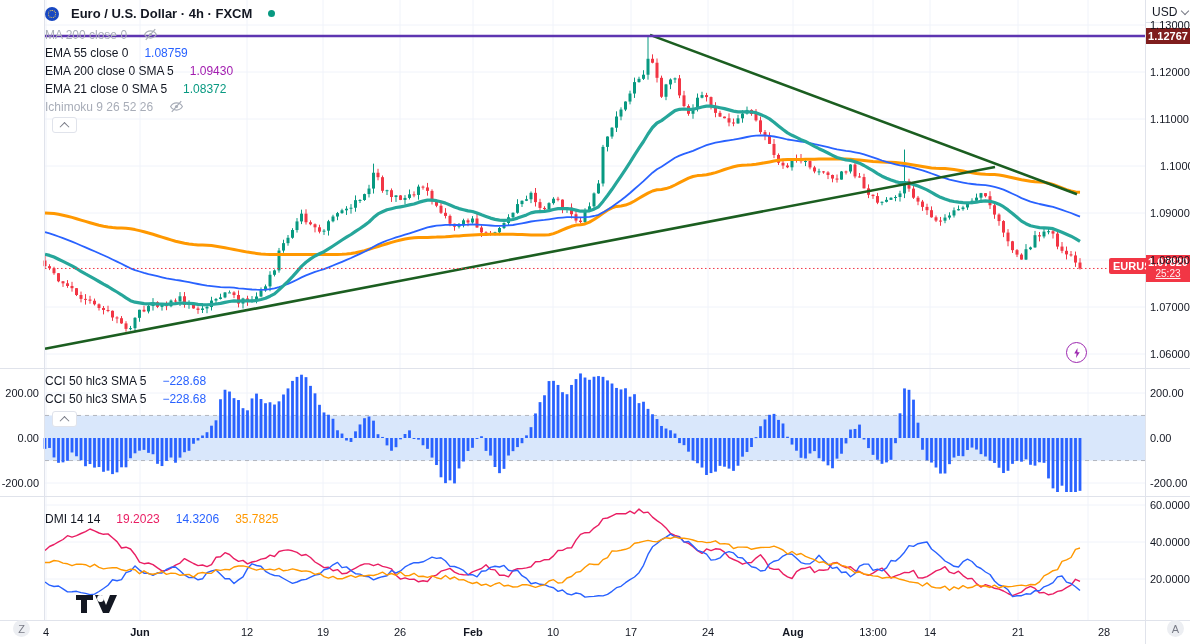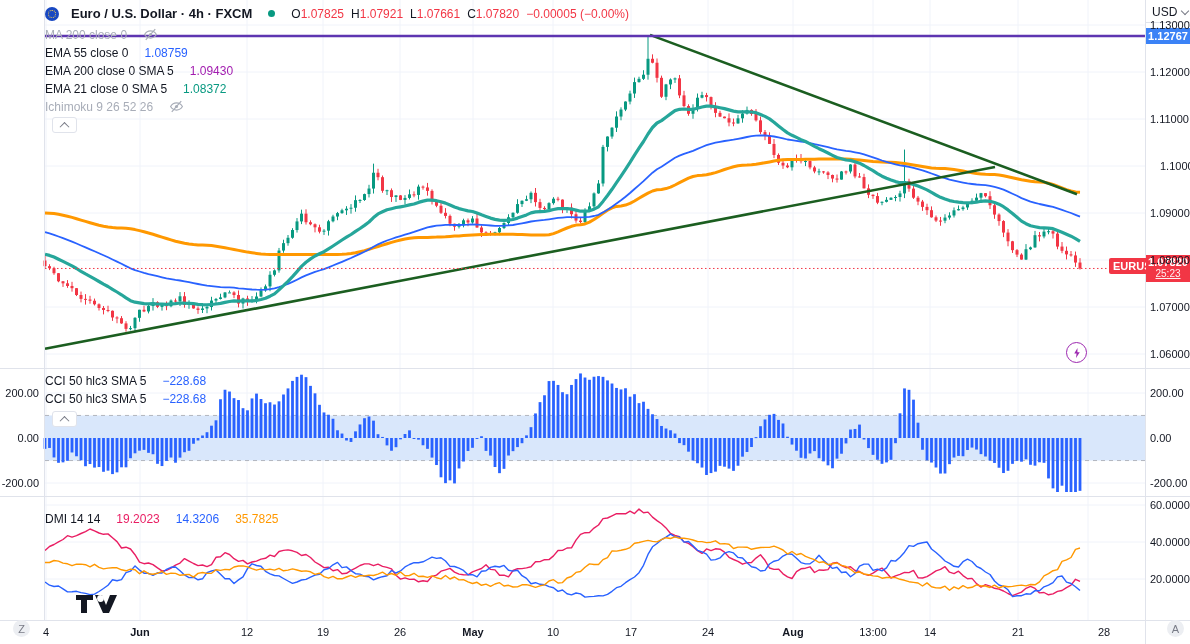--- a/index.html
+++ b/index.html
@@ -22,21 +22,21 @@
   .eye{width:15px;height:13px;display:inline-block;}
   .collapse-btn{left:52px;width:25px;height:16px;border:1px solid #e0e3eb;border-radius:3px;
       background:#fff;display:flex;align-items:center;justify-content:center;box-sizing:border-box;}
   .chev{width:6px;height:6px;border-left:1.6px solid #787b86;border-top:1.6px solid #787b86;
       transform:rotate(45deg) translate(1px,1px);}
   
   .pl{font-size:11px;color:#131722;left:1150px;}
   .ll{font-size:11px;color:#131722;width:39px;text-align:right;left:0;}
   .tl{font-size:11px;color:#131722;top:626px;transform:translateX(-50%);}
   .tl.m{font-weight:700;}
-  .badge-purple{left:1146px;top:28px;width:44px;background:#3b82f6;color:#fff;font-size:11px;
+  .badge-purple{left:1146px;top:28px;width:44px;background:#7f1d1d;color:#fff;font-size:11px;
       font-weight:700;text-align:center;padding:2px 0;}
   .sym-tag{left:1109px;top:258px;background:#f23645;color:#fff;font-size:11px;font-weight:700;
       padding:2px 4px;border-radius:2px;}
   .price-badge{left:1146px;top:255px;width:44px;background:#f23645;color:#fff;text-align:center;line-height:12px;padding:1px 0 2px;}
   .price-badge .p{font-size:11px;font-weight:700;}
   .price-badge .cd{font-size:10px;opacity:.92;text-decoration:underline;}
   .usd-btn{left:1152px;top:5px;font-size:12px;color:#131722;display:flex;align-items:center;gap:5px;}
   .caret{width:5px;height:5px;border-left:1.4px solid #787b86;border-bottom:1.4px solid #787b86;
       transform:rotate(-45deg);margin-top:-2px;}
   .circle-badge{width:17px;height:17px;border-radius:50%;background:#eceef2;color:#787b86;
@@ -817,27 +817,20 @@
         <line x1="44.5" y1="0" x2="44.5" y2="620" stroke="#e0e3eb"></line>
         <line x1="1145.5" y1="0" x2="1145.5" y2="644" stroke="#e0e3eb"></line>
         <line x1="1146" y1="22.5" x2="1190" y2="22.5" stroke="#e0e3eb"></line>
       </g>
     </svg>
 
   <div class="ov sym-row">
     <span class="eu-icon"></span>
     <span>Euro / U.S. Dollar · 4h · FXCM</span>
     <span class="mkt-dot"></span>
-    <span class="ohlc">
-      <i style="font-style:normal"><b>O</b><span>1.07825</span></i>
-      <i style="font-style:normal"><b>H</b><span>1.07921</span></i>
-      <i style="font-style:normal"><b>L</b><span>1.07661</span></i>
-      <i style="font-style:normal"><b>C</b><span>1.07820</span></i>
-      <span>−0.00005 (−0.00%)</span>
-    </span>
   </div>
 
   <div class="ov ind-row" style="top:27px">
     <span class="muted">MA 200 close 0</span>
     <span class="eye">
       <svg viewBox="0 0 24 22" width="15" height="13">
           <path d="M2 11s3.6-6 10-6 10 6 10 6-3.6 6-10 6S2 11 2 11z" fill="none" stroke="#a8adb8" stroke-width="2"></path>
           <circle cx="12" cy="11" r="2.6" fill="#a8adb8"></circle>
           <line x1="4" y1="20" x2="20" y2="2" stroke="#a8adb8" stroke-width="2"></line>
         </svg>
@@ -930,21 +923,21 @@
       <div class="ov pl" style="top: 477px;">-200.00</div>
       <div class="ov ll" style="top: 477px;">-200.00</div>
       <div class="ov pl" style="top: 499px;">60.0000</div>
       <div class="ov pl" style="top: 536px;">40.0000</div>
       <div class="ov pl" style="top: 573px;">20.0000</div>
       <div class="ov tl" style="left: 46px;">4</div>
       <div class="ov tl m" style="left: 140px;">Jun</div>
       <div class="ov tl" style="left: 247px;">12</div>
       <div class="ov tl" style="left: 323px;">19</div>
       <div class="ov tl" style="left: 400px;">26</div>
-      <div class="ov tl m" style="left: 473px;">May</div>
+      <div class="ov tl m" style="left: 473px;">Feb</div>
       <div class="ov tl" style="left: 553px;">10</div>
       <div class="ov tl" style="left: 631px;">17</div>
       <div class="ov tl" style="left: 708px;">24</div>
       <div class="ov tl m" style="left: 793px;">Aug</div>
       <div class="ov tl" style="left: 873px;">13:00</div>
       <div class="ov tl" style="left: 930px;">14</div>
       <div class="ov tl" style="left: 1018px;">21</div>
       <div class="ov tl" style="left: 1104px;">28</div>
     </div>
 </div>

